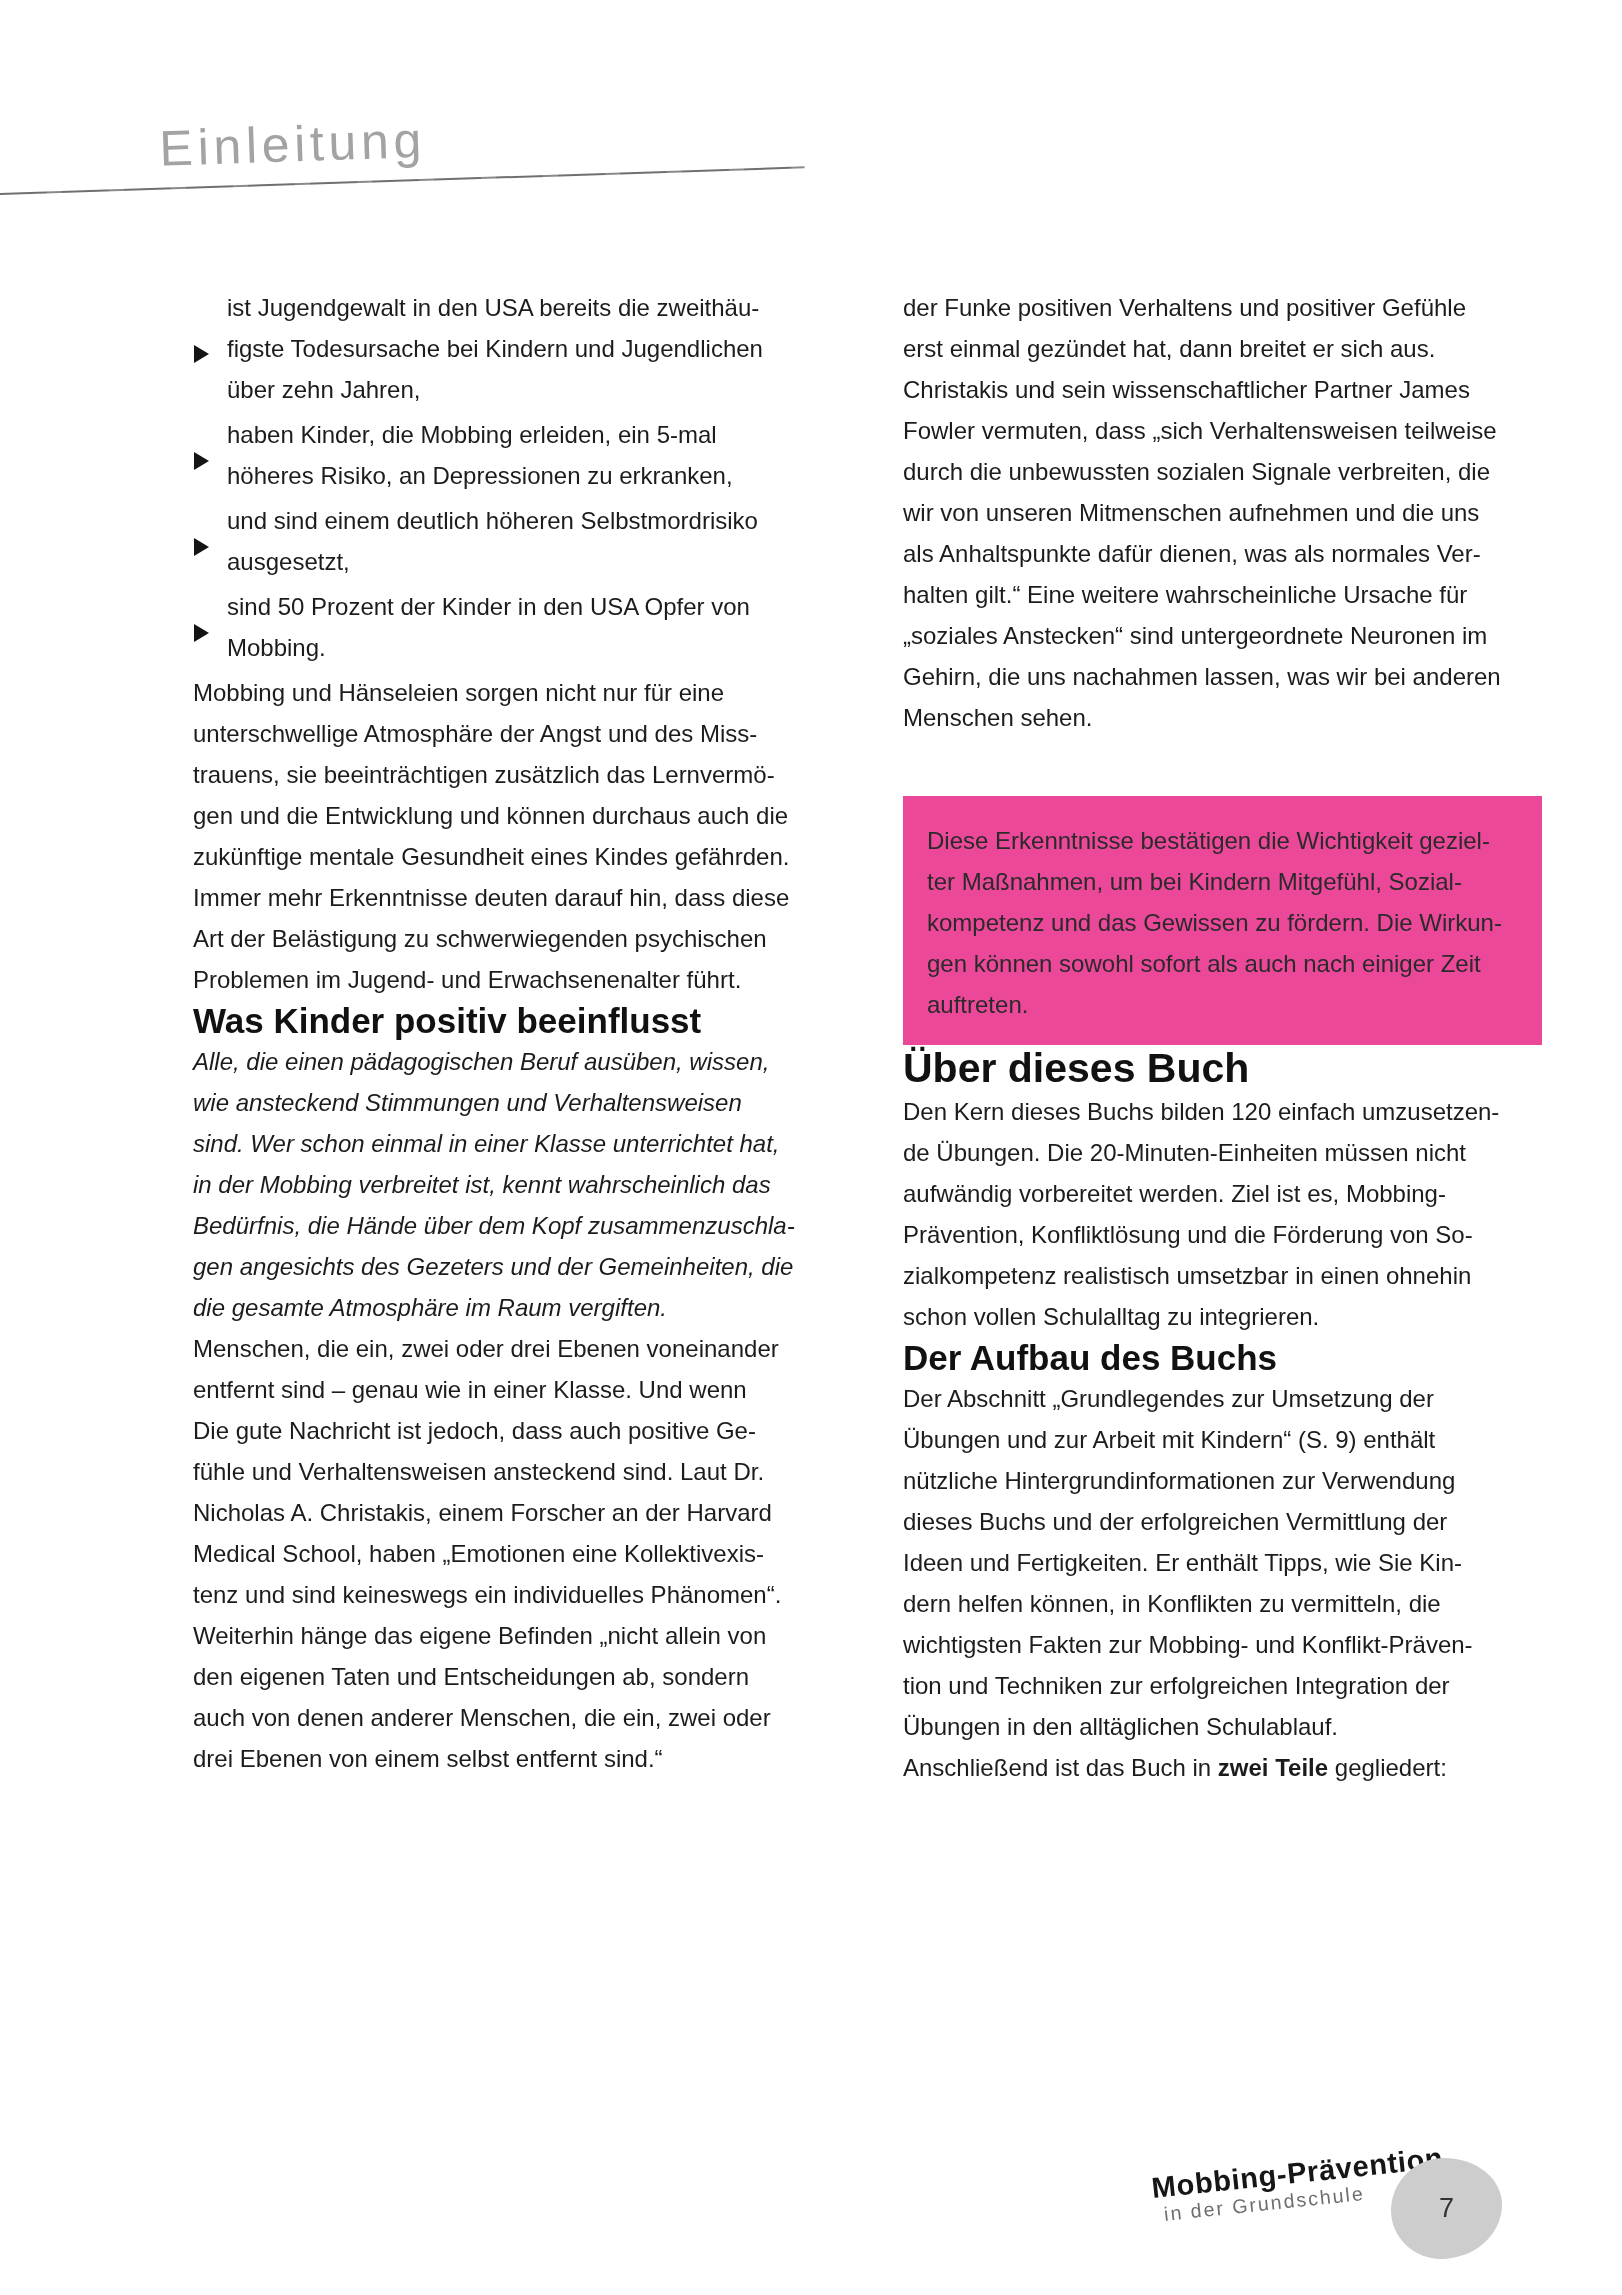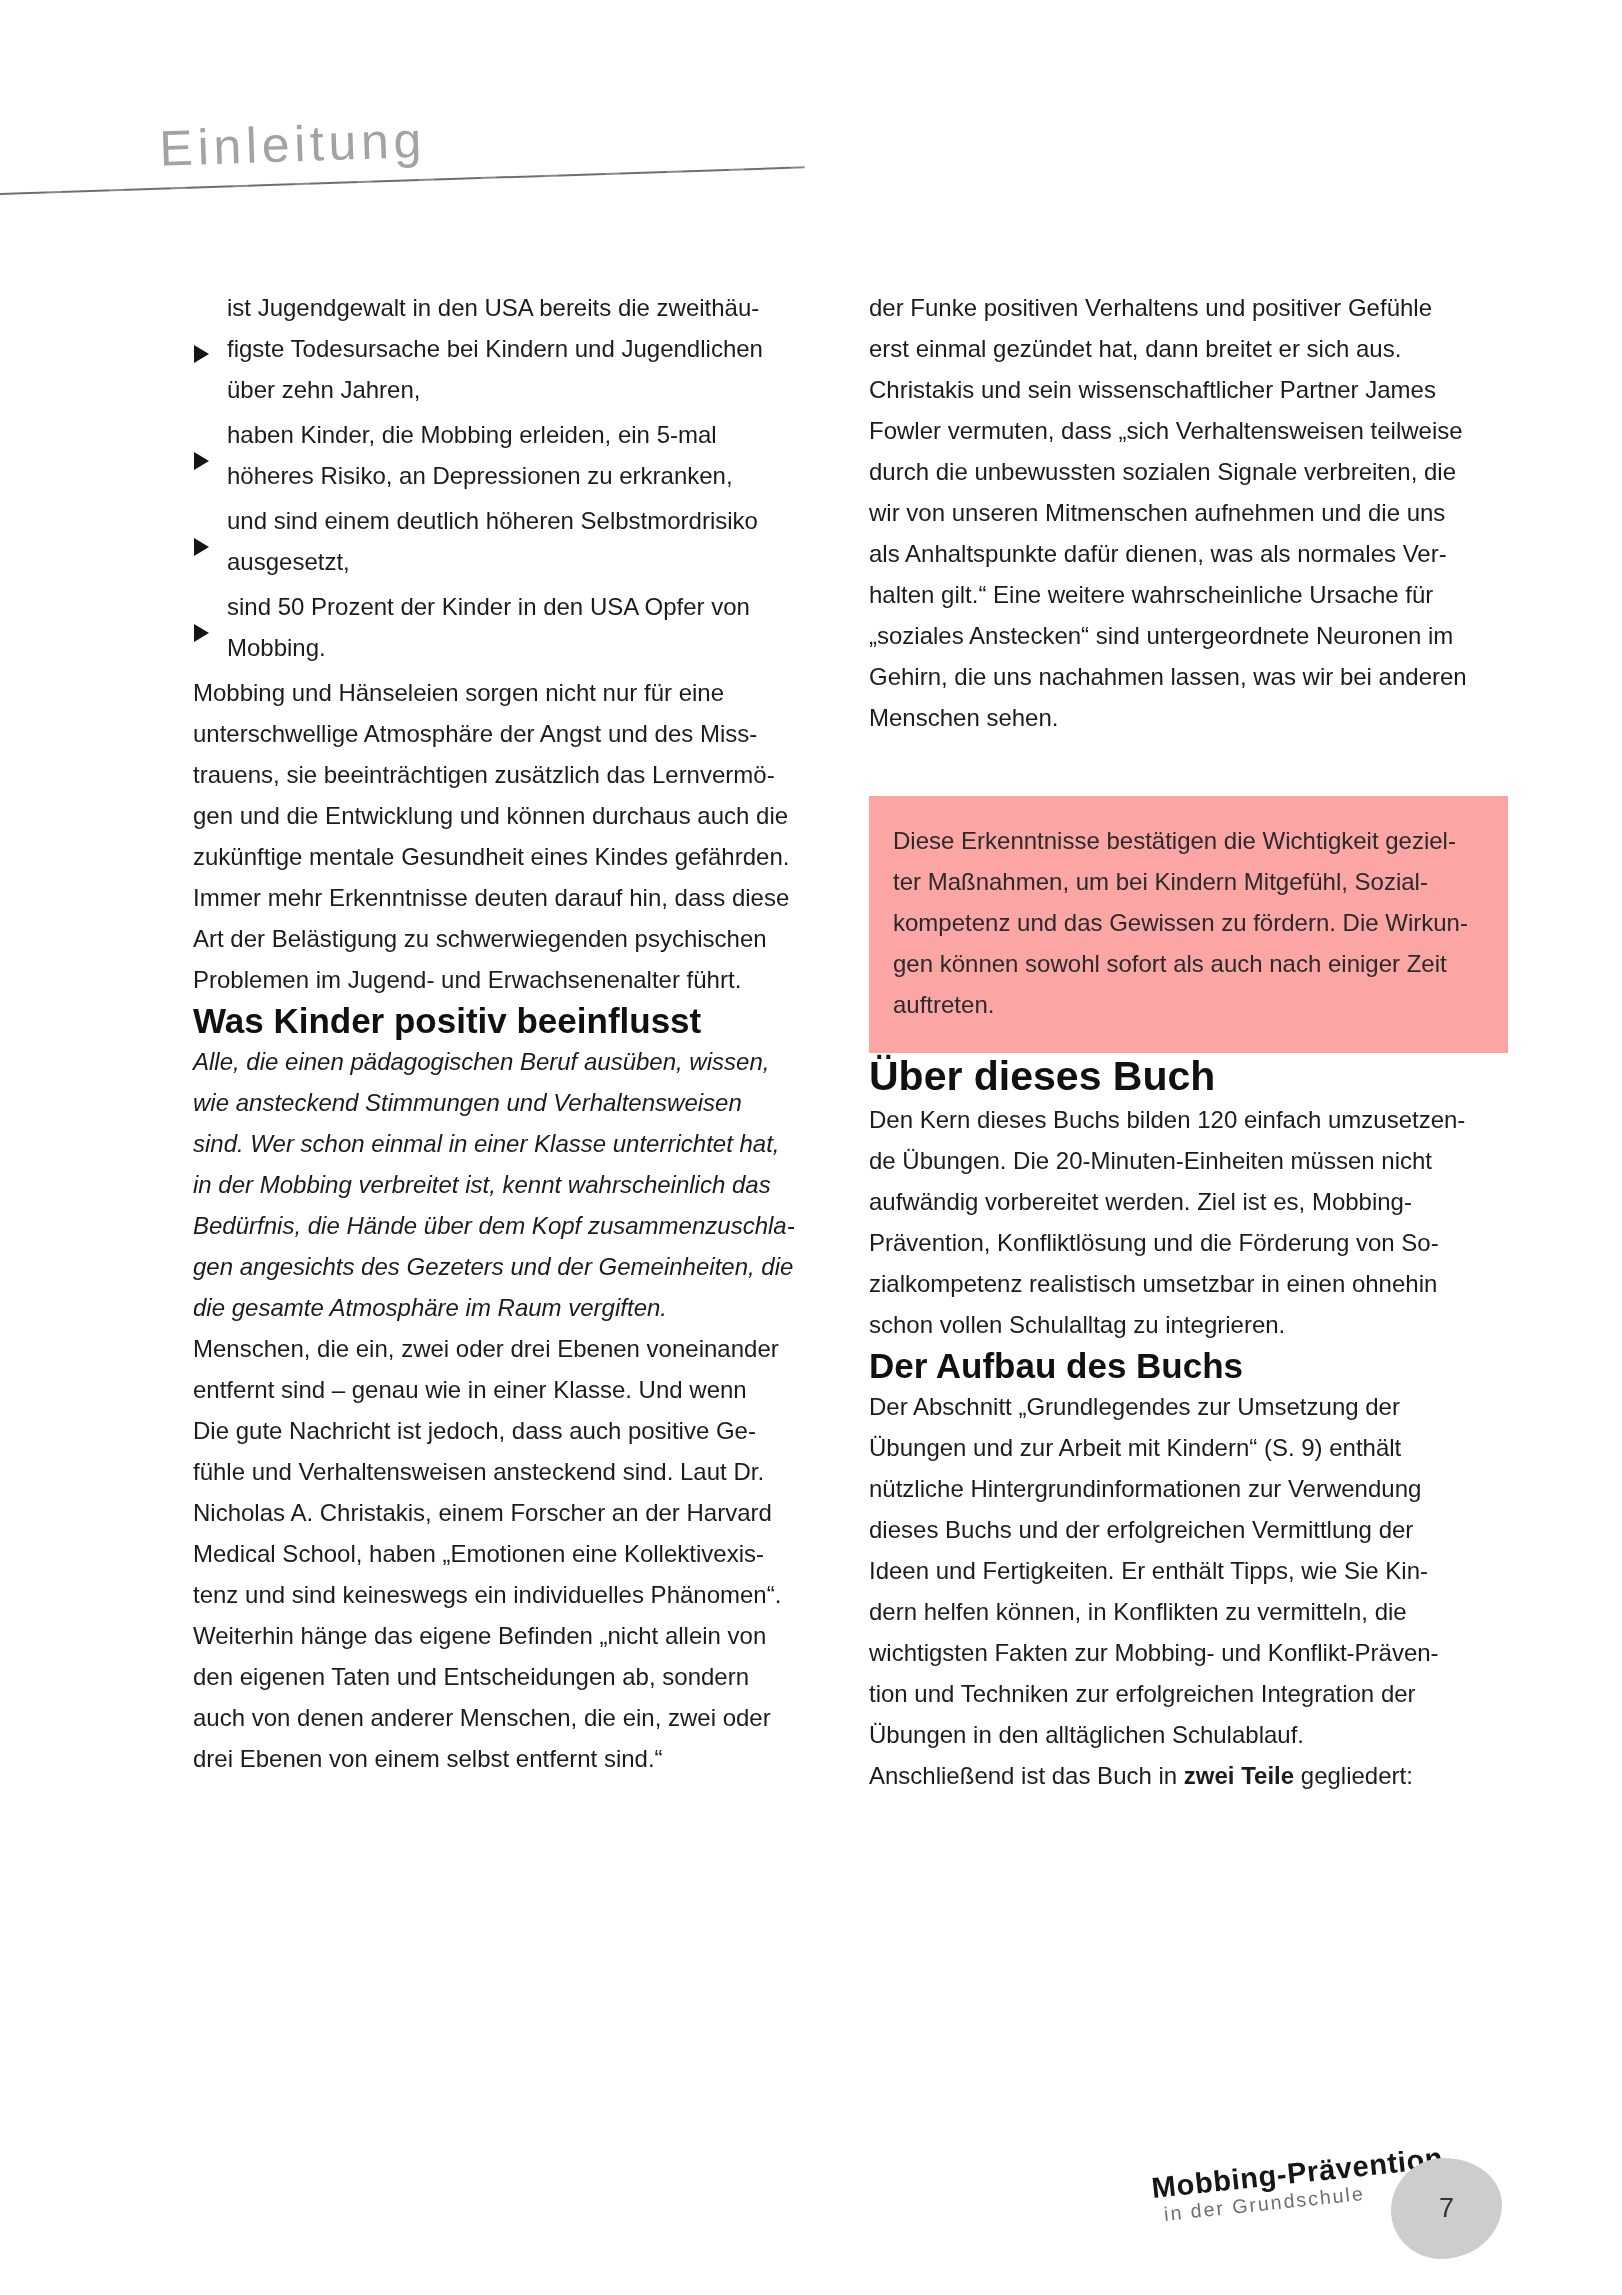--- a/index.html
+++ b/index.html
@@ -25,21 +25,21 @@
     letter-spacing:4.7px;
     color:#a3a3a3;
   }
   .title-rule{
     width:805px;height:2.7px;
     background:repeating-linear-gradient(90deg,#6f6f6f 0 47px,#8a8a8a 47px 62px);
   }
   
   .col{position:absolute;top:287px;width:639px;font-size:24px;line-height:41px;}
   .col-left{left:193px;}
-  .col-right{left:869px;}
+  .col-right{left:903px;}
   .pre{white-space:pre-line;}
   p.body{margin:0;}
   
   ul.bullets{list-style:none;margin:0;padding:0;}
   ul.bullets li{display:flex;align-items:center;margin:0 0 4px 0;}
   .tri{
     flex:0 0 auto;
     width:0;height:0;
     border-left:15px solid #141414;
     border-top:9.5px solid transparent;
@@ -56,22 +56,22 @@
   .mt-p3{margin-top:34px;}
   .mt-p4{margin-top:38px;}
   .mt-box{margin-top:58px;}
   .mt-h1{margin-top:80px;}
   .mt-p6{margin-top:39px;}
   .mt-h3{margin-top:93px;}
   .mt-p7{margin-top:39px;}
   .mt-p8{margin-top:92px;}
   
   .info-box{
-    background:#fca5a5;
-    padding:24px 24px 28px 24px;
+    background:#ec4899;
+    padding:24px 24px 20px 24px;
     color:#2a2a2a;
   }
   
   .footer-logo{
     position:absolute;left:1153px;top:2172px;
     transform:rotate(-6deg);
     transform-origin:0 50%;
   }
   .logo-line1{
     margin:0;

